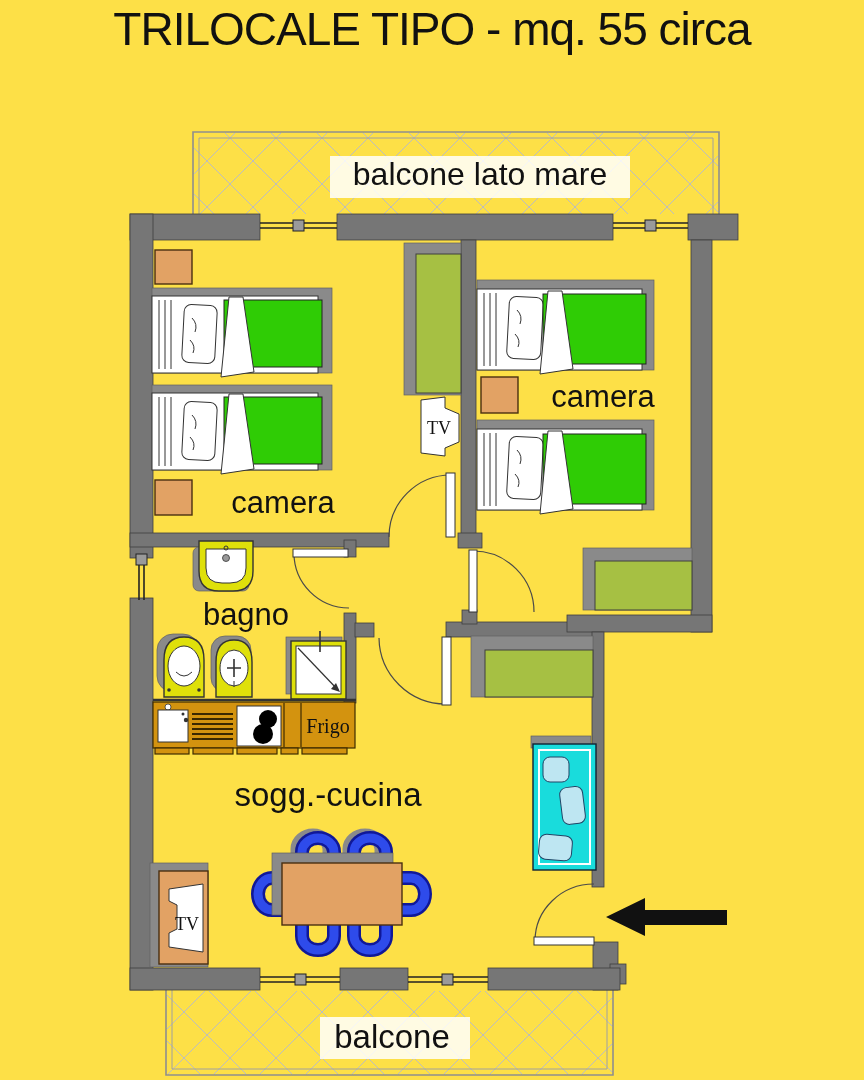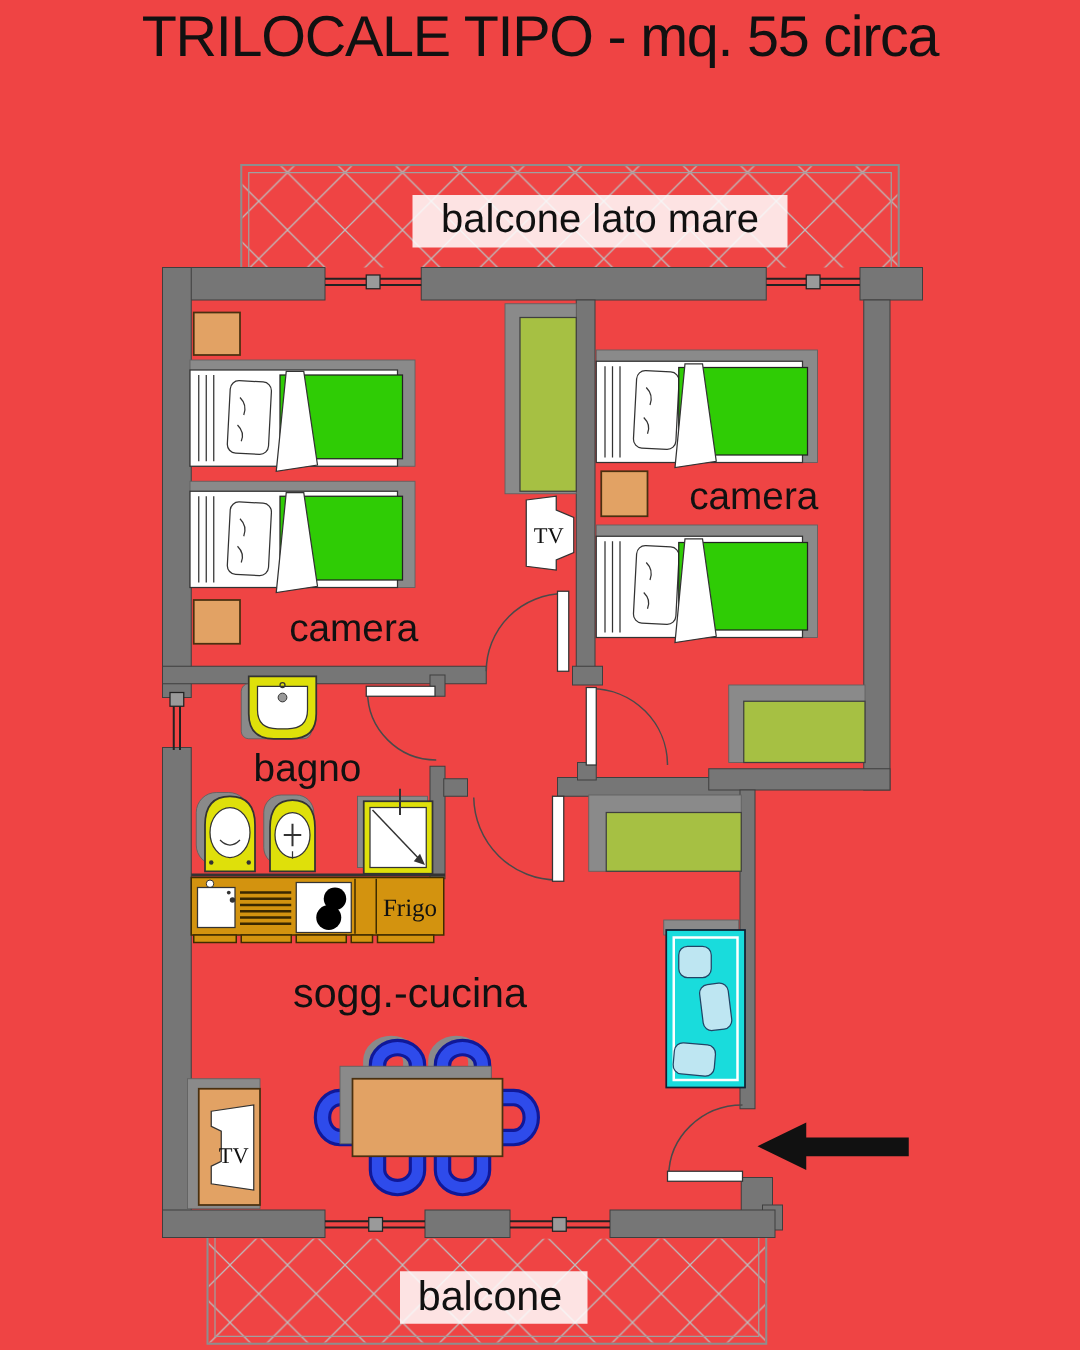--- a/index.html
+++ b/index.html
@@ -1,16 +1,16 @@
 <!DOCTYPE html>
 <html style="--wall: #767676; --green: #2FCC05; --olive: #A6C043; --tan: #E2A264; --amber: #D3930F; --yellow: #DFE00A; --cyan: #19DCDC; --cushion: #BEE6F2; --chair: #2E4BEB; --shadow: #8A8A8A; --hatch: #BDBDBD; --arrowc: #111111;"><head>
 <meta charset="utf-8">
 <style>
   html,body{margin:0;padding:0;background:#ffffff;}
-  #stage{position:relative;width:864px;height:1080px;background:#ef4444;overflow:hidden;text-align:right;}
+  #stage{position:relative;width:864px;height:1080px;background:#fde047;overflow:hidden;text-align:right;}
   svg{display:block;}
   .lbl{font-family:"Liberation Sans",sans-serif;fill:#111;}
   .serif{font-family:"Liberation Serif",serif;fill:#111;}
   .title{font-size:46px;letter-spacing:-1px;}
   .wall{fill:var(--wall);stroke:#3f3f3f;stroke-width:0.8;}
   .balc-border{fill:none;stroke:#8e8e8e;stroke-width:1.6;}
   .balc-inner{fill:none;stroke:#a0a0a0;stroke-width:1;}
   .hx{stroke:var(--hatch);stroke-width:1;}
   .shadow{fill:var(--shadow);stroke:#606060;stroke-width:0.7;}
   .white{fill:#ffffff;stroke:#333;stroke-width:1;}

